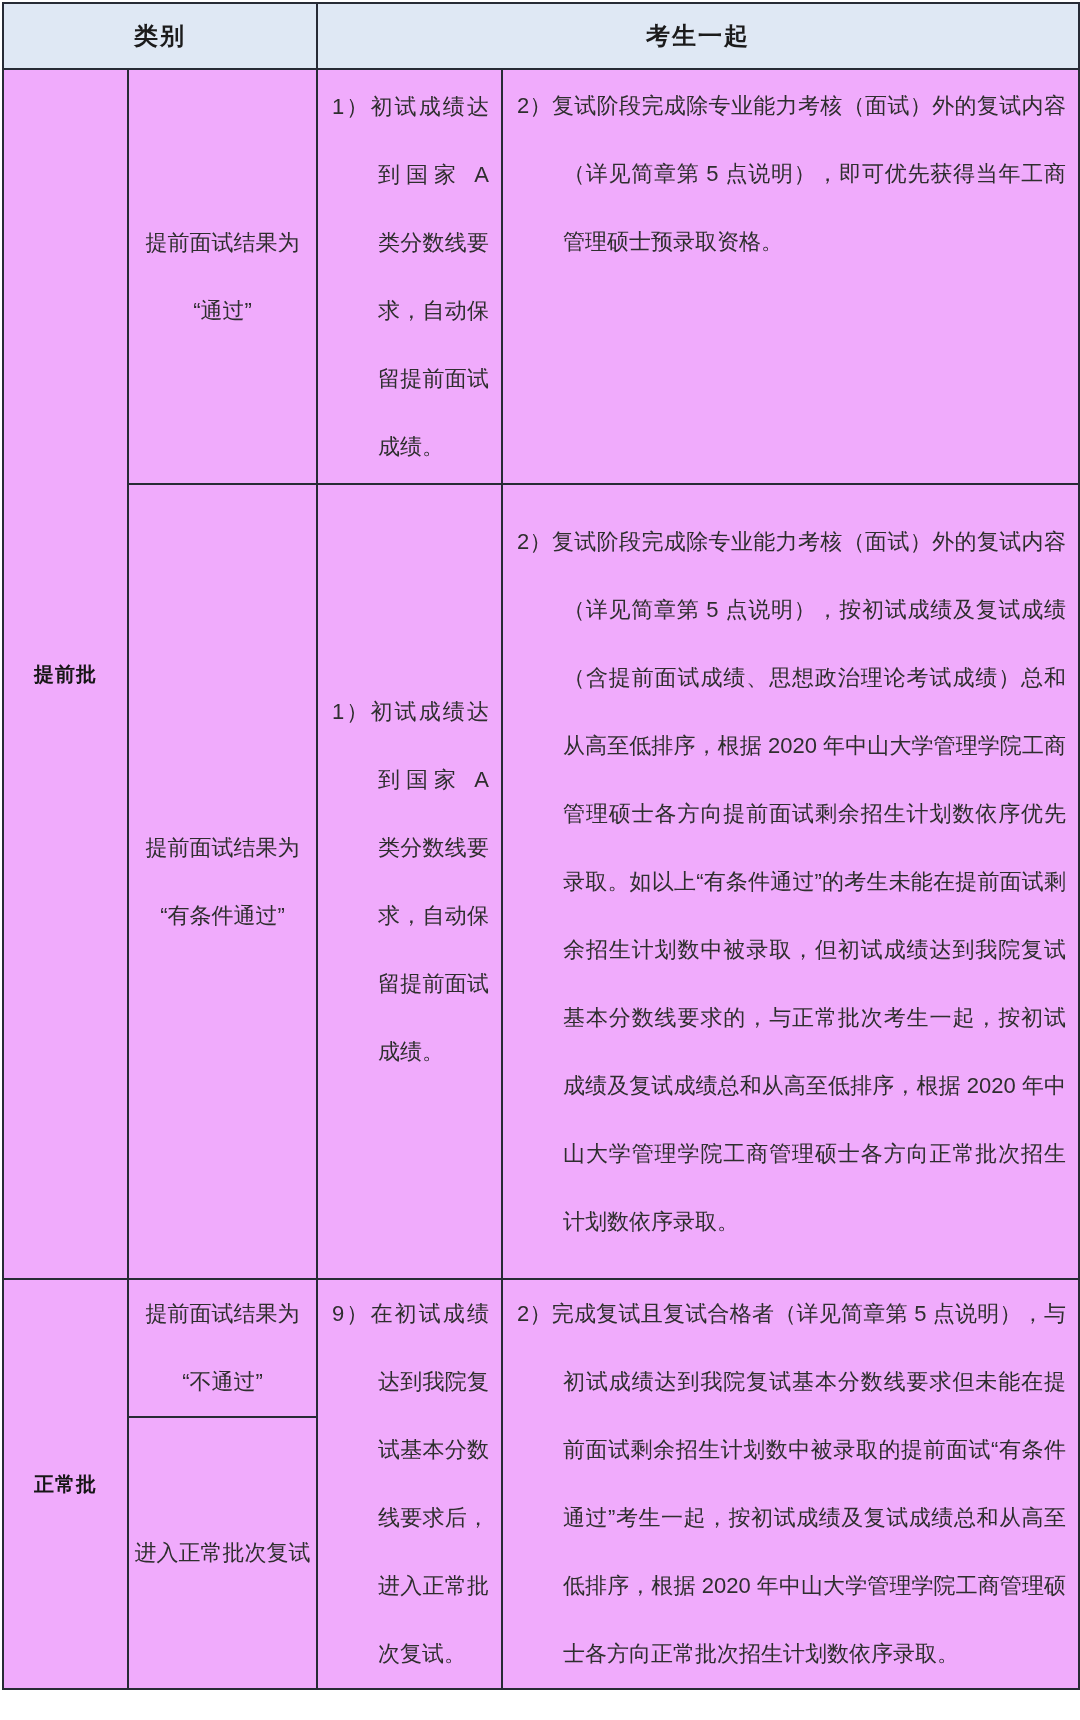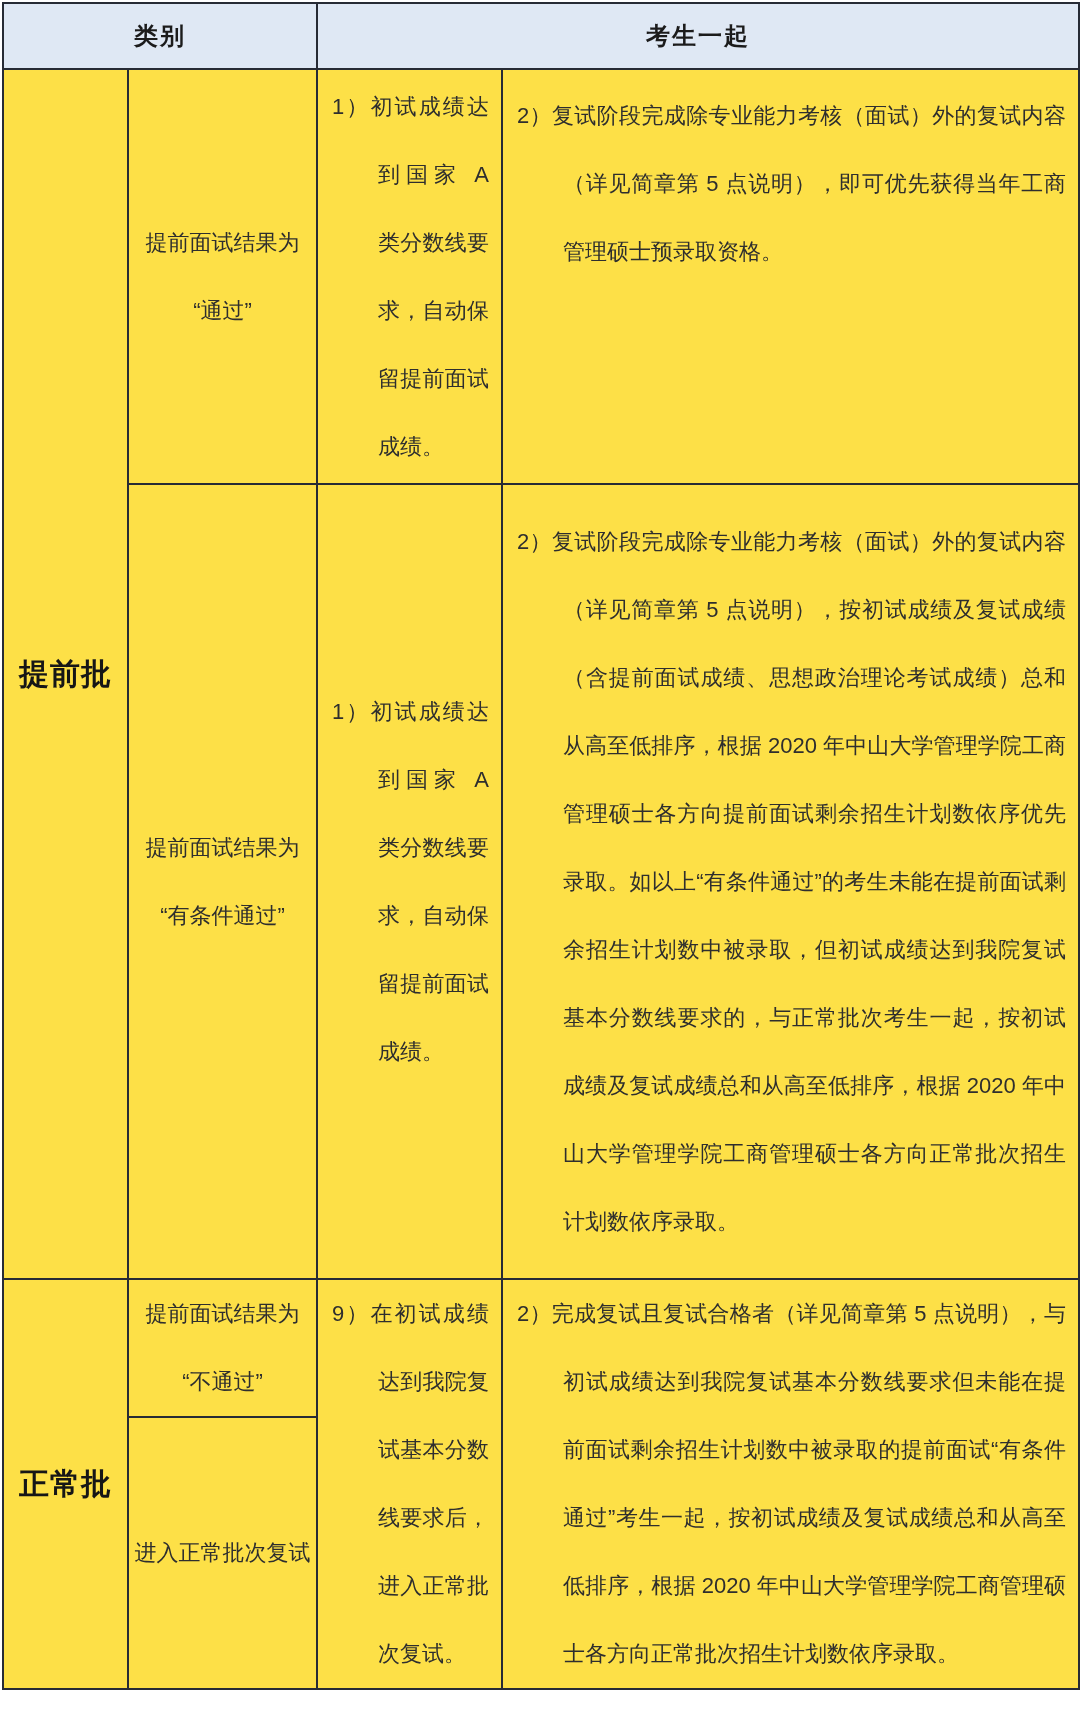--- a/index.html
+++ b/index.html
@@ -7,44 +7,44 @@
     width:1080px;height:1720px;position:relative;
     font-family:"Liberation Sans", sans-serif;
     color:#2e2e2e;
     -webkit-font-smoothing:antialiased;
   }
   .sheet{position:absolute;left:0;top:0;width:1080px;height:1720px;background:#ffffff;}
   table.admission{
     position:absolute;left:2px;top:2px;
     width:1076px;height:1528px;
     border-collapse:collapse;table-layout:fixed;
-    background:#fde047;
+    background:#f0abfc;
   }
   th,td{border:2px solid #272b35;padding:0;}
   th{
     background:#dfe8f4;
     font-size:24px;font-weight:bold;color:#1b1b1b;
     letter-spacing:2px;text-align:center;vertical-align:middle;
   }
   td{font-size:22px;vertical-align:middle;margin-top:10px;}
   .batch-cell{text-align:center;vertical-align:middle;}
-  .batch-label{font-weight:bold;font-size:30px;color:#161616;letter-spacing:1px;}
+  .batch-label{font-weight:bold;font-size:20px;color:#161616;letter-spacing:1px;}
   .subcat-cell{text-align:center;vertical-align:middle;}
   .subcat-cell .line{line-height:68px;white-space:nowrap;}
   .method-cell{vertical-align:middle;}
   .method-cell.top{vertical-align:top;}
   .method-text{
     line-height:68px;
     text-align:justify;
     text-justify:inter-character;
     padding:0 12px 0 60px;
     text-indent:-46px;
     word-break:break-all;
   }
-  .method-cell.top .method-text{padding-top:12px;}
+  .method-cell.top .method-text{padding-top:2px;}
 </style>
 </head>
 <body>
 
 <div class="sheet">
   <table class="admission">
     <colgroup>
       <col style="width:125px">
       <col style="width:189px">
       <col style="width:185px">

